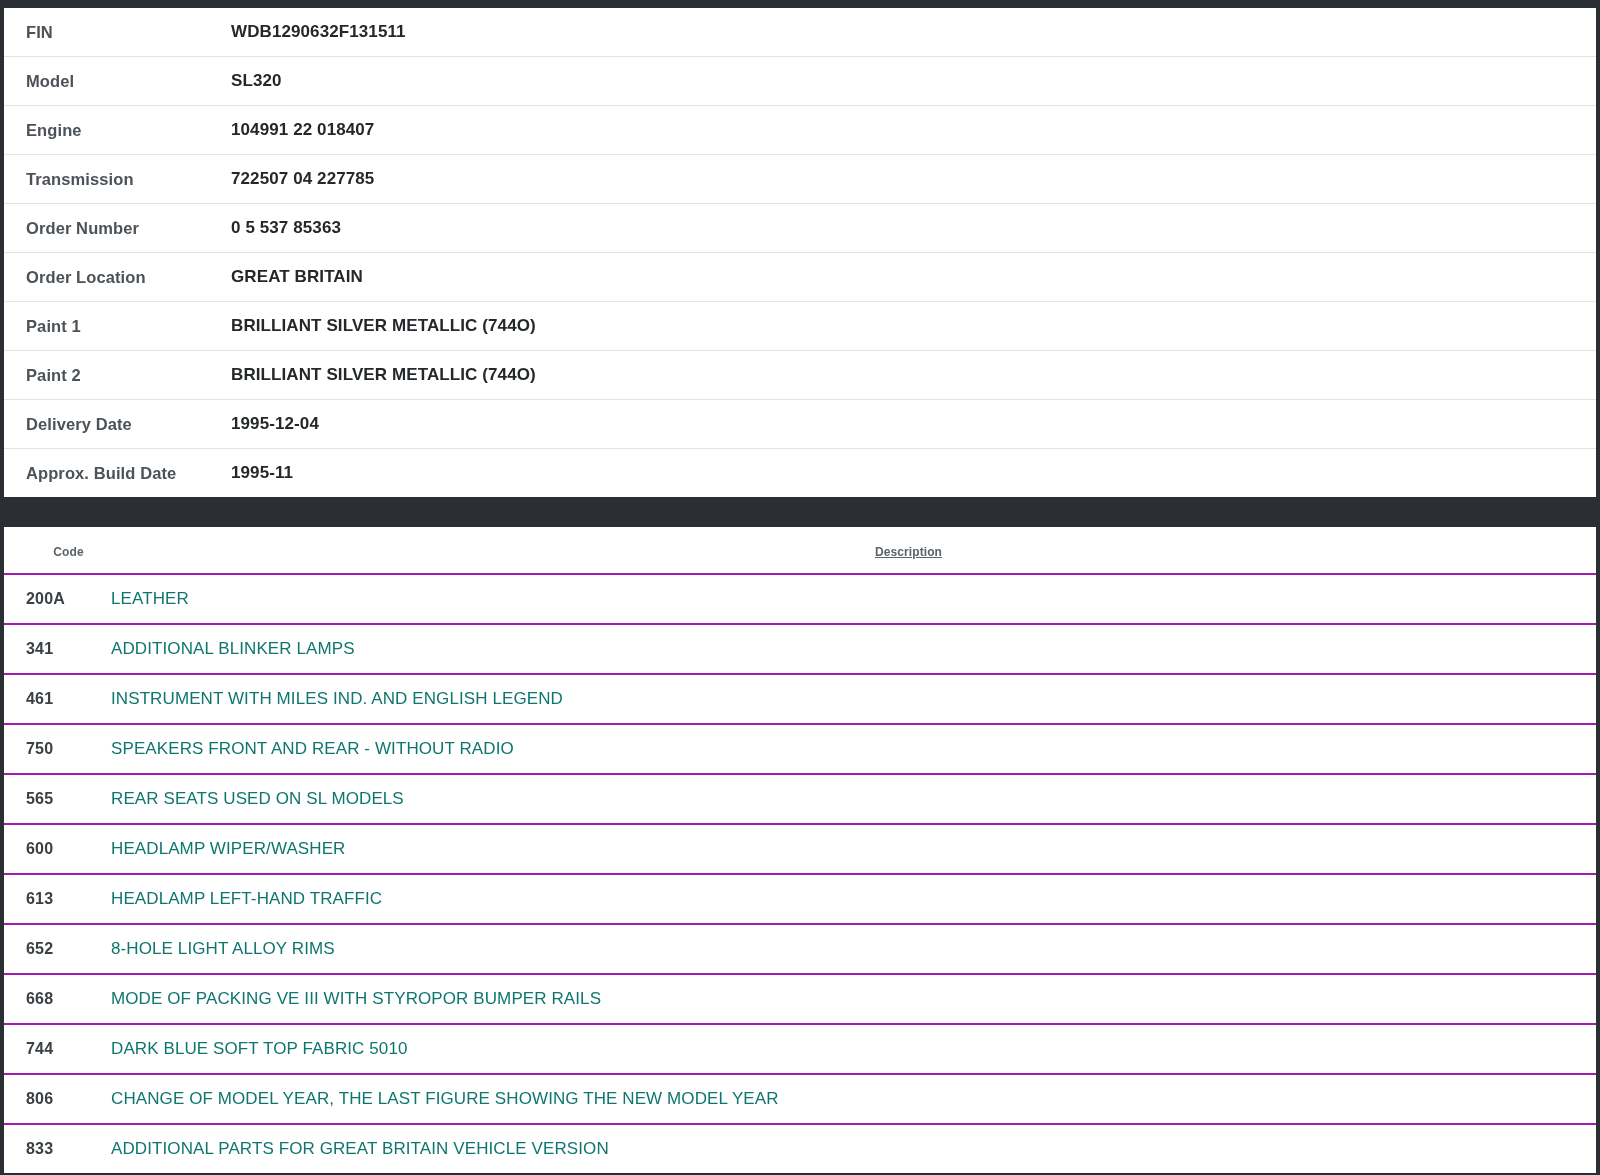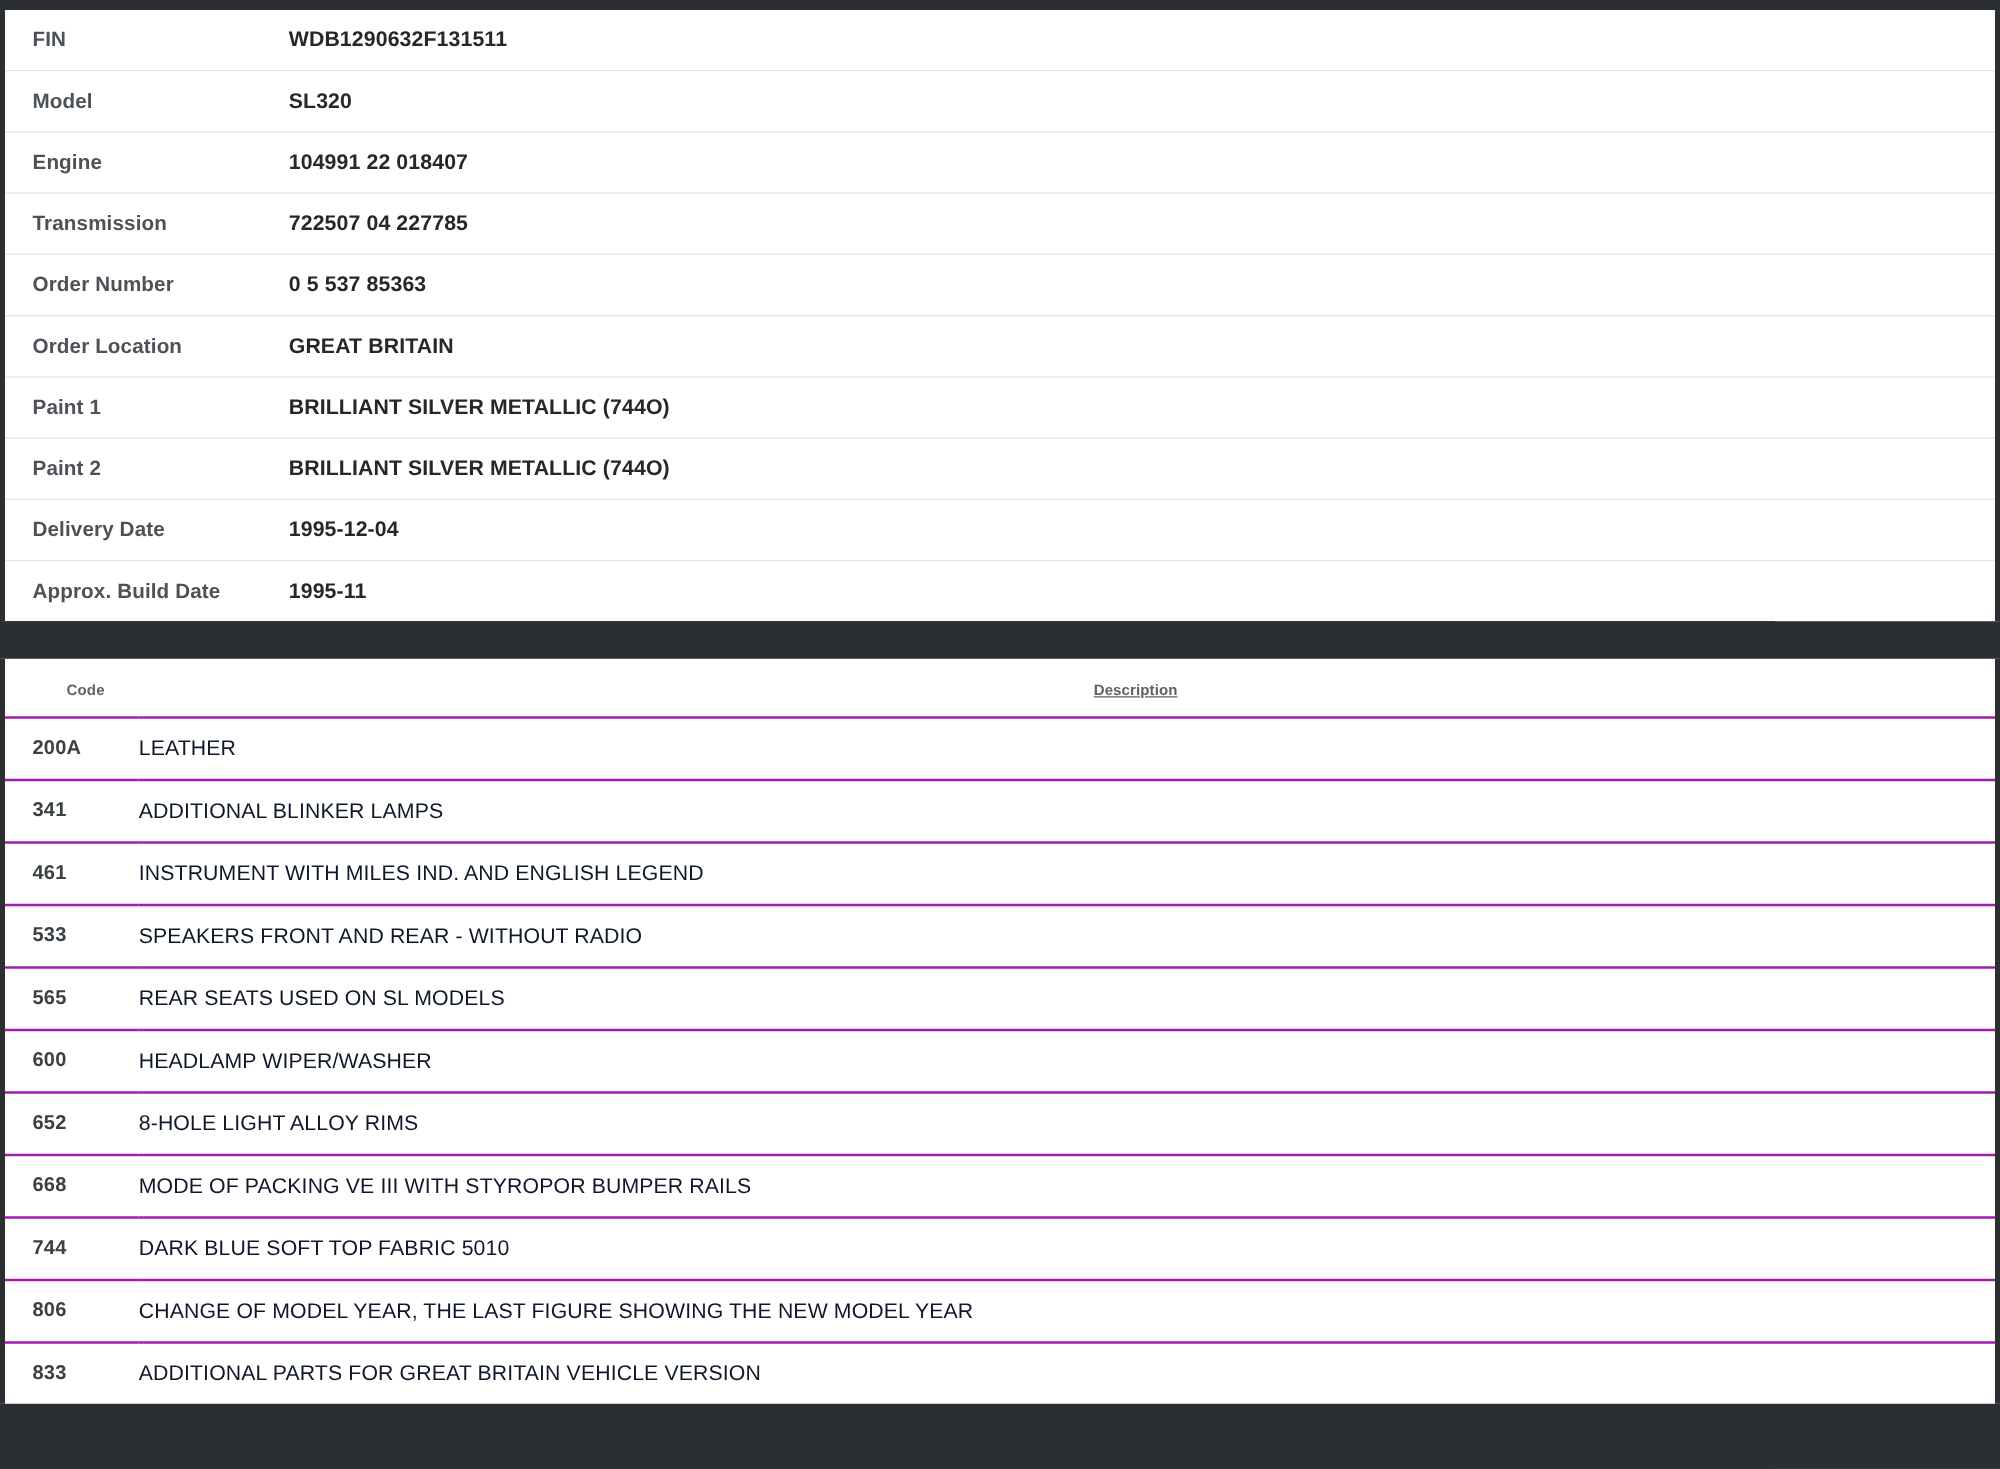--- a/index.html
+++ b/index.html
@@ -89,21 +89,21 @@
     font-weight: bold;
     color: #3a4044;
     padding: 14px 0 14px 22px;
     width: 85px;
     vertical-align: middle;
     letter-spacing: 0.2px;
   }
   table.codes tbody td.desc {
     font-size: 17px;
     font-weight: normal;
-    color: #0f172a;
+    color: #0f766e;
     padding: 14px 0 14px 0;
     vertical-align: middle;
     letter-spacing: 0.1px;
   }
 </style>
 </head>
 <body>
 
 <div class="page">
 
@@ -173,30 +173,34 @@
         </tr>
         <tr>
           <td class="code">341</td>
           <td class="desc">ADDITIONAL BLINKER LAMPS</td>
         </tr>
         <tr>
           <td class="code">461</td>
           <td class="desc">INSTRUMENT WITH MILES IND. AND ENGLISH LEGEND</td>
         </tr>
         <tr>
-          <td class="code">533</td>
+          <td class="code">750</td>
           <td class="desc">SPEAKERS FRONT AND REAR - WITHOUT RADIO</td>
         </tr>
         <tr>
           <td class="code">565</td>
           <td class="desc">REAR SEATS USED ON SL MODELS</td>
         </tr>
         <tr>
           <td class="code">600</td>
           <td class="desc">HEADLAMP WIPER/WASHER</td>
+        </tr>
+        <tr>
+          <td class="code">613</td>
+          <td class="desc">HEADLAMP LEFT-HAND TRAFFIC</td>
         </tr>
         <tr>
           <td class="code">652</td>
           <td class="desc">8-HOLE LIGHT ALLOY RIMS</td>
         </tr>
         <tr>
           <td class="code">668</td>
           <td class="desc">MODE OF PACKING VE III WITH STYROPOR BUMPER RAILS</td>
         </tr>
         <tr>

